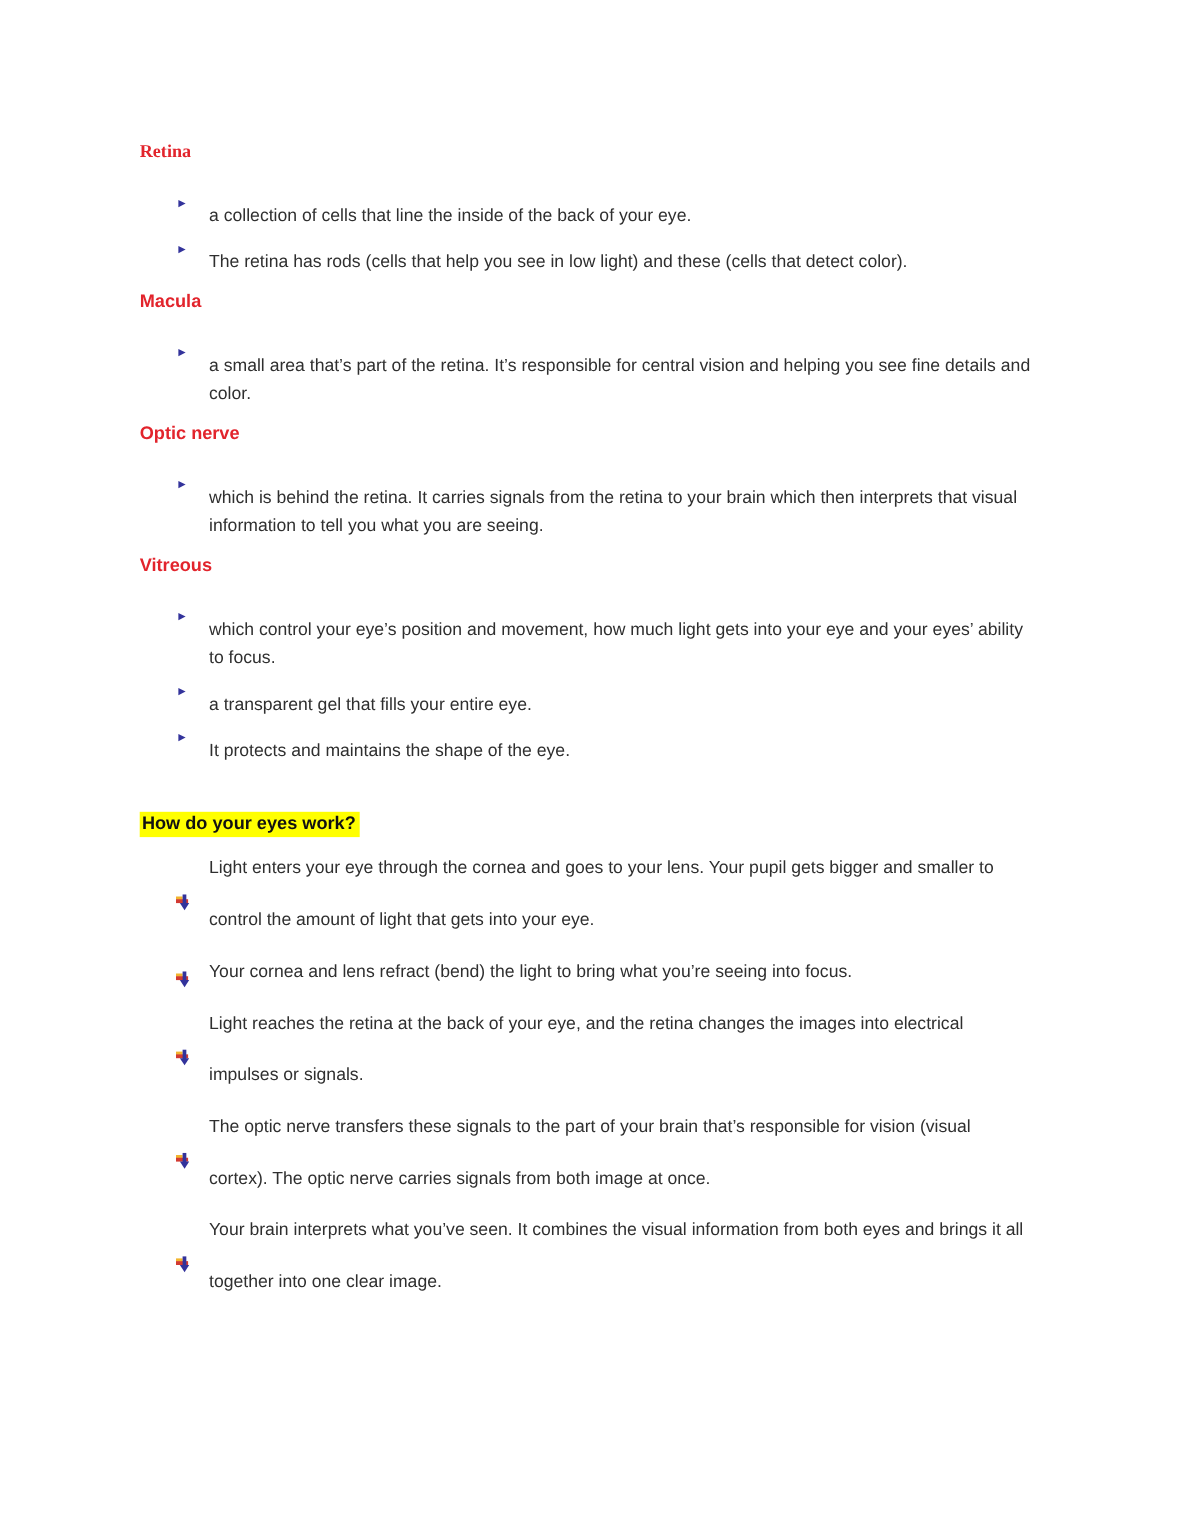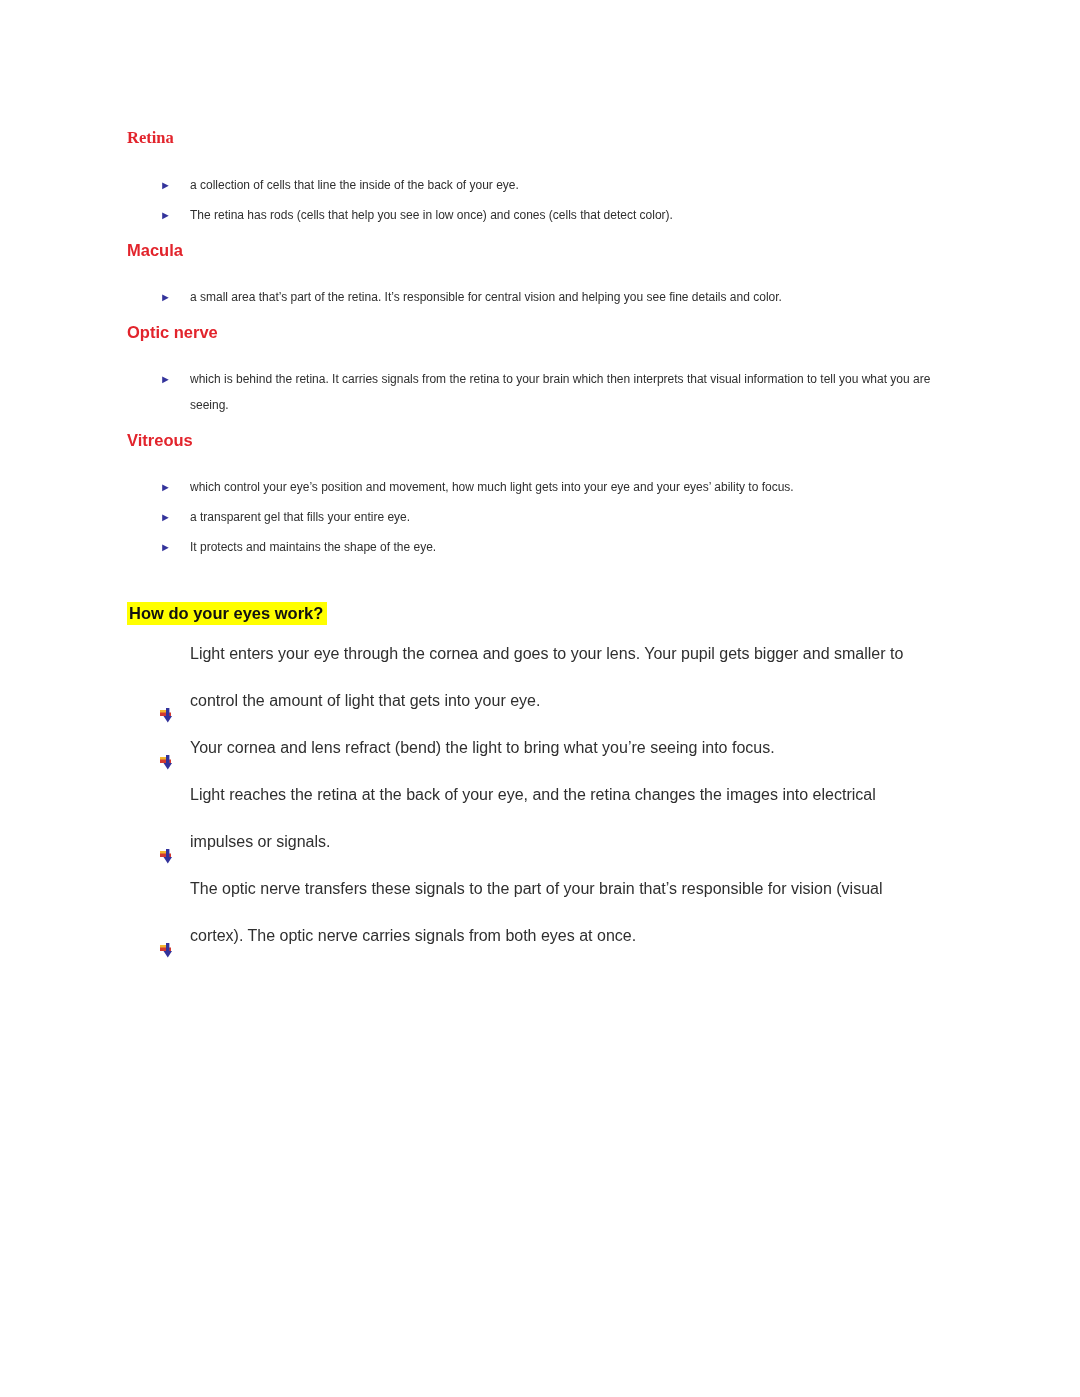--- a/index.html
+++ b/index.html
@@ -36,36 +36,37 @@
   }
   .point-icon {
     flex: 0 0 30px;
     font-size: 11px;
     line-height: 26px;
     color: var(--bullet-blue, #33339b);
     user-select: none;
   }
   .point-text {
     flex: 1;
-    font-size: 12px;
+    font-size: 16px;
     line-height: 26px;
+    margin-top: 12px;
   }
   .hiw-heading-row { margin: 42px 0 6px 0; }
   .hiw-heading {
     display: inline;
     font-size: 16.5px;
     line-height: 22px;
     font-weight: bold;
     color: #111111;
     background: var(--highlight-yellow, #ffff00);
     padding: 2px 4px 3px 2px;
   }
   li.step {
     display: flex;
-    align-items: flex-end;
+    align-items: center;
     margin: 0;
   }
   .step-icon {
     flex: 0 0 30px;
     padding-top: 15px;
   }
   .step-icon svg { display: block; }
   .step-text {
     flex: 1;
     font-size: 16px;
@@ -79,21 +80,21 @@
   <div class="def-section">
     <h3 class="def-term">Retina</h3>
     <ul class="points">
   <li class="point">
     <span class="point-icon">►</span>
     <span class="point-text">a collection of cells that line the inside of the back of your eye.</span>
   </li>
 
   <li class="point">
     <span class="point-icon">►</span>
-    <span class="point-text">The retina has rods (cells that help you see in low once) and cones (cells that detect color).</span>
+    <span class="point-text">The retina has rods (cells that help you see in low light) and these (cells that detect color).</span>
   </li>
 </ul>
   </div>
 
   <div class="def-section">
     <h3 class="def-term">Macula</h3>
     <ul class="points">
   <li class="point">
     <span class="point-icon">►</span>
     <span class="point-text">a small area that’s part of the retina. It’s responsible for central vision and helping you see fine details and color.</span>
@@ -179,16 +180,27 @@
 
   <li class="step">
     <span class="step-icon">
       <svg width="16" height="16" viewBox="0 0 16 16" aria-hidden="true">
         <rect x="0" y="2" width="6" height="3" fill="var(--step-arrow-yellow, #f2b52e)"></rect>
         <rect x="0" y="4.5" width="11" height="3.5" fill="var(--step-arrow-red, #d23a32)"></rect>
         <rect x="6" y="0" width="3.4" height="9" fill="var(--step-arrow-blue, #32329b)"></rect>
         <polygon points="3.5,8 12,8 7.8,14.5" fill="var(--step-arrow-blue, #32329b)"></polygon>
       </svg>
     </span>
-    <span class="step-text">The optic nerve transfers these signals to the part of your brain that’s responsible for vision (visual cortex). The optic nerve carries signals from both eyes at once.</span>
-  </li>
-
+    <span class="step-text">The optic nerve transfers these signals to the part of your brain that’s responsible for vision (visual cortex). The optic nerve carries signals from both image at once.</span>
+  </li>
+
+  <li class="step">
+    <span class="step-icon">
+      <svg width="16" height="16" viewBox="0 0 16 16" aria-hidden="true">
+        <rect x="0" y="2" width="6" height="3" fill="var(--step-arrow-yellow, #f2b52e)"></rect>
+        <rect x="0" y="4.5" width="11" height="3.5" fill="var(--step-arrow-red, #d23a32)"></rect>
+        <rect x="6" y="0" width="3.4" height="9" fill="var(--step-arrow-blue, #32329b)"></rect>
+        <polygon points="3.5,8 12,8 7.8,14.5" fill="var(--step-arrow-blue, #32329b)"></polygon>
+      </svg>
+    </span>
+    <span class="step-text">Your brain interprets what you’ve seen. It combines the visual information from both eyes and brings it all together into one clear image.</span>
+  </li>
 </ul>
 
 </body></html>

